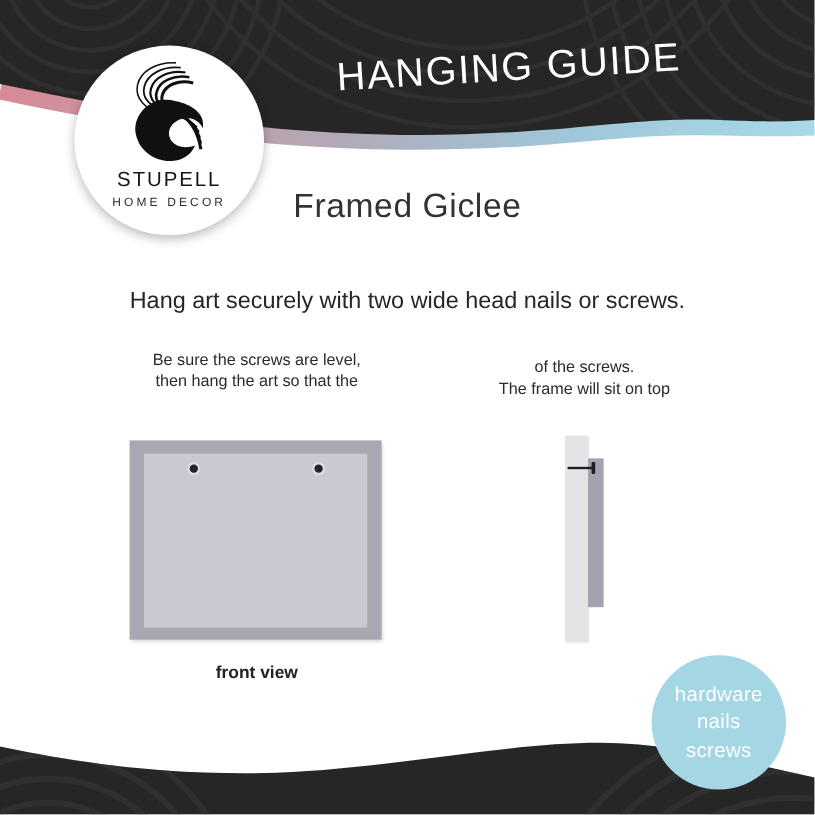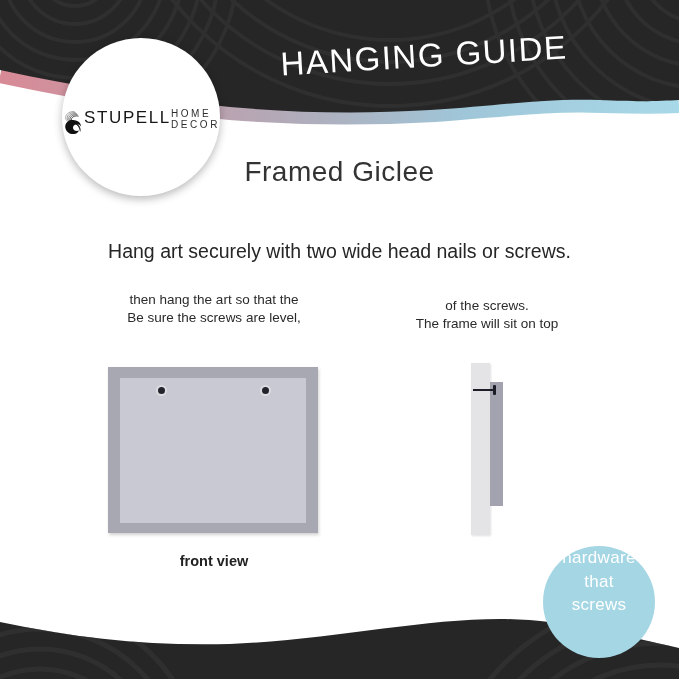--- a/index.html
+++ b/index.html
@@ -7,21 +7,21 @@
     position:relative;width:679px;height:679px;overflow:hidden;background:#fff;
     font-family:"Liberation Sans", sans-serif;color:#2b2b2b;
   }
   svg{display:block;}
   .hdr-svg{position:absolute;top:0;left:0;z-index:1;}
   .ftr-svg{position:absolute;bottom:0;left:0;z-index:1;}
 
   .logo-circle{
     position:absolute;left:62px;top:38px;width:158px;height:158px;border-radius:50%;
     background:#fff;box-shadow:0 3px 9px rgba(0,0,0,.28);z-index:5;
-    display:flex;flex-direction:row;align-items:center;
+    display:flex;flex-direction:column;align-items:center;
   }
   .logo-s{margin-top:11px;}
   .brand-name{font-size:17px;letter-spacing:1.6px;color:#161616;margin-top:1px;}
   .brand-tagline{font-size:10px;letter-spacing:2.6px;color:#2e2e2e;margin-top:4px;}
 
   .hdr-title{
     position:absolute;left:224px;top:34px;width:400px;height:44px;line-height:44px;
     text-align:center;font-size:33px;letter-spacing:1.5px;color:#ffffff;z-index:4;
     transform:rotate(-3.4deg);font-weight:400;white-space:nowrap;
   }
@@ -57,21 +57,21 @@
   .nail-shaft{position:absolute;left:473px;top:389px;width:21px;height:2px;background:#1d1d28;z-index:4;}
   .nail-head{position:absolute;left:493px;top:385px;width:3px;height:10px;background:#1d1d28;border-radius:1px;z-index:4;}
 
   .caption{position:absolute;text-align:center;font-size:14.5px;color:#222;z-index:2;font-weight:bold;}
   .caption-front{left:84px;top:553px;width:260px;}
   .caption-side{left:357px;top:560px;width:260px;}
 
   .badge{
     position:absolute;left:543px;top:546px;width:112px;height:112px;border-radius:50%;
     background:#a5d6e4;z-index:6;display:flex;flex-direction:column;align-items:center;
-    color:#fff;font-size:17px;line-height:23.5px;letter-spacing:.3px;
+    justify-content:center;color:#fff;font-size:17px;line-height:23.5px;letter-spacing:.3px;
     text-align:center;
   }
   .badge span{display:block;}
 </style>
 </head>
 <body>
 
 <div class="page">
 
   <svg class="hdr-svg" width="679" height="125" viewBox="0 0 679 125">
@@ -127,22 +127,22 @@
       <path fill="#101010" d="M36,44 C23,49 13,62 15,77 C18,95 35,108 55,106 C65,105 73,99 77,90 C66,94 55,91 51,83 C47,74 53,65 64,62 C73,60 81,64 85,72 C88,57 73,47 57,44 C49,42 42,42 36,44 Z"></path>
     </svg>
     <div class="brand-name">STUPELL</div>
     <div class="brand-tagline">HOME DECOR</div>
   </div>
 
   <div class="subtitle">Framed Giclee</div>
   <div class="intro">Hang art securely with two wide head nails or screws.</div>
 
   <div class="instr instr-front">
+    <span>Be sure the screws are level,</span>
     <span>then hang the art so that the</span>
-    <span>Be sure the screws are level,</span>
   </div>
 
   <div class="front-frame">
     <div class="front-panel"></div>
     <div class="screw-dot screw-1"></div>
     <div class="screw-dot screw-2"></div>
   </div>
   <div class="caption caption-front">front view</div>
 
   <div class="instr instr-side">
@@ -173,17 +173,17 @@
         <circle cx="660" cy="210" r="132"></circle>
         <circle cx="660" cy="210" r="154"></circle>
       <circle cx="660" cy="210" r="176"></circle>
         <circle cx="660" cy="210" r="198"></circle>
         <circle cx="660" cy="210" r="220"></circle>
     </g>
   </svg>
 
   <div class="badge">
     <span>hardware</span>
-    <span>that</span>
+    <span>nails</span>
     <span>screws</span>
   </div>
 
 </div>
 
 </body></html>

